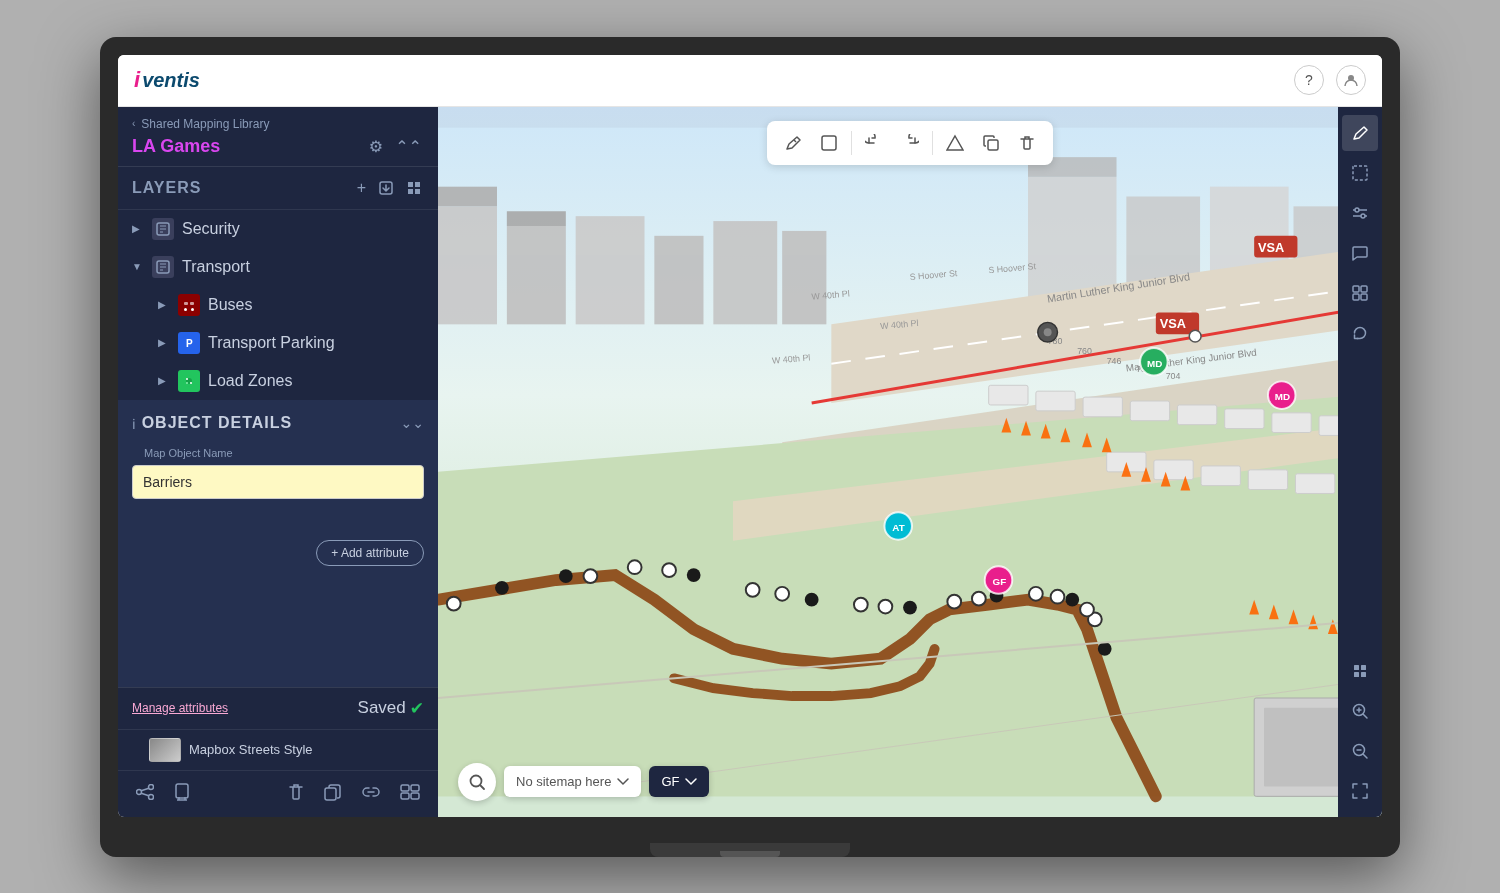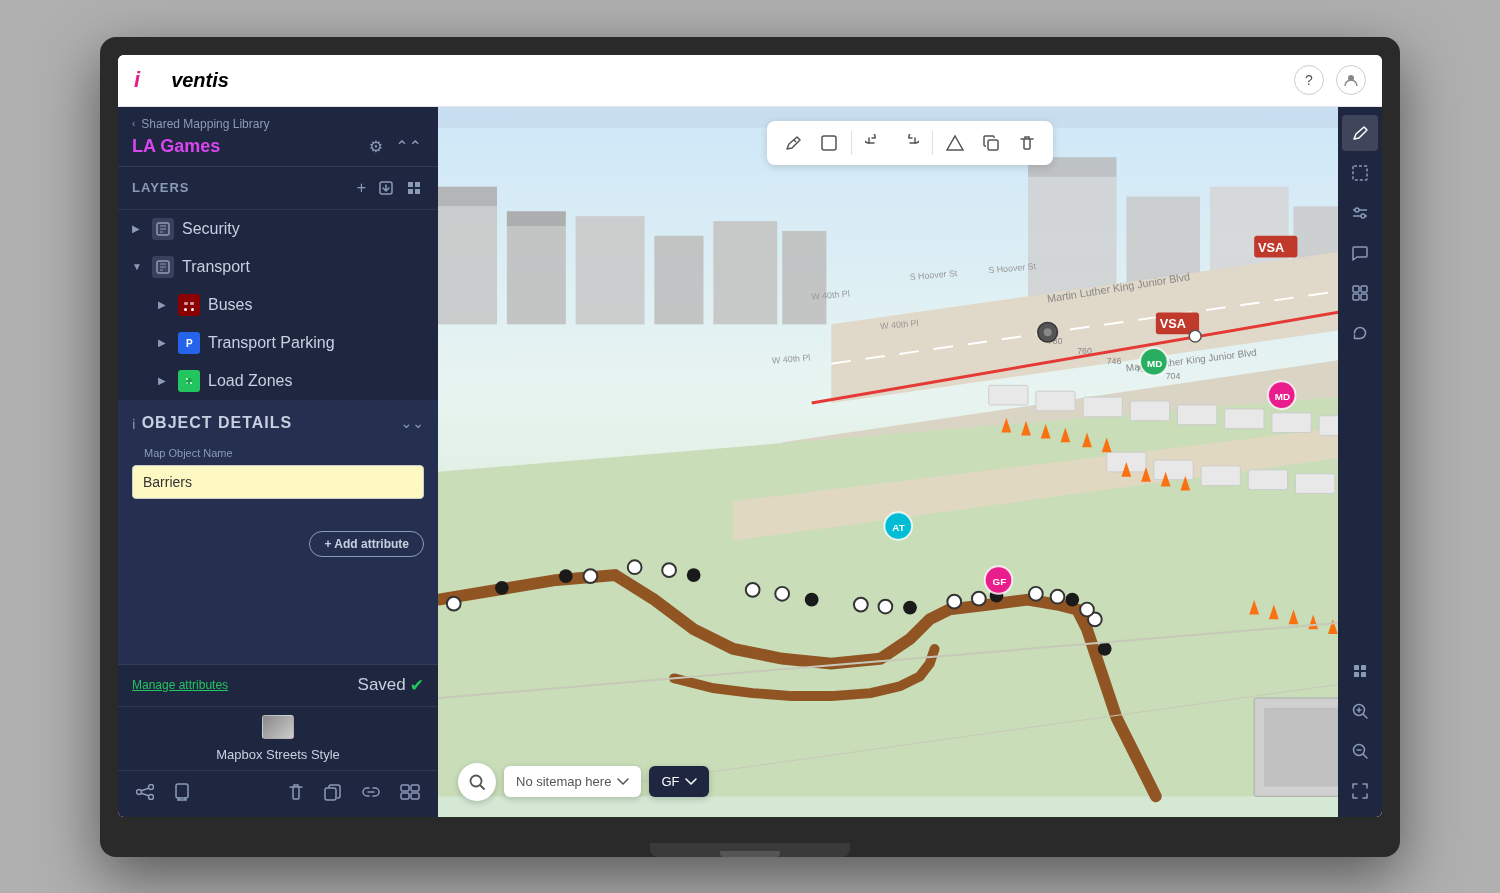--- a/index.html
+++ b/index.html
@@ -37,21 +37,21 @@
       align-items: center;
       padding: 0 16px;
       flex-shrink: 0;
     }
     .app-logo {
       display: flex;
       align-items: center;
       gap: 2px;
     }
     .logo-i { color: #e91e8c; font-weight: 700; font-size: 22px; font-style: italic; }
-    .logo-text { color: #000000; font-weight: 600; font-size: 20px; font-style: italic; margin-left: 29px; }
+    .logo-text { color: #0c4a6e; font-weight: 600; font-size: 20px; font-style: italic; }
     .header-spacer { flex: 1; }
     .header-icons { display: flex; gap: 12px; align-items: center; }
     .header-icon-btn {
       width: 30px; height: 30px;
       border-radius: 50%;
       border: 1.5px solid #ccc;
       background: #fff;
       display: flex; align-items: center; justify-content: center;
       cursor: pointer;
       font-size: 14px;
@@ -89,21 +89,21 @@
       font-weight: 700;
     }
     .layers-header {
       display: flex;
       align-items: center;
       padding: 10px 14px;
       border-bottom: 1px solid rgba(255,255,255,0.08);
     }
     .layers-label {
       color: #8a9bb8;
-      font-size: 13px;
+      font-size: 16px;
       font-weight: 700;
       letter-spacing: 1px;
       flex: 1;
     }
     .layers-actions { display: flex; gap: 8px; align-items: center; }
     .icon-btn {
       background: none;
       border: none;
       color: #8a9bb8;
       cursor: pointer;
@@ -186,52 +186,50 @@
       display: inline-flex;
       align-items: center;
       gap: 4px;
       background: none;
       border: 1px solid #8a9bb8;
       border-radius: 20px;
       color: #c8d0e0;
       font-size: 12px;
       padding: 5px 14px;
       cursor: pointer;
-      margin-top: 18px;
+      margin-top: 27px;
       float: right;
-      font-weight: bold;
     }
     .sidebar-footer {
       padding: 10px 14px;
       border-top: 1px solid rgba(255,255,255,0.1);
       display: flex;
       align-items: center;
       justify-content: space-between;
     }
     .manage-link {
-      color: #22c55e;
+      color: #f9a8d4;
       font-size: 12px;
       text-decoration: underline;
       cursor: pointer;
     }
     .saved-badge {
       display: flex;
       align-items: center;
       gap: 4px;
       color: #c8d0e0;
       font-size: 17px;
     }
     .saved-icon { color: #22c55e; }
     .sidebar-map-style {
       padding: 8px 31px;
       display: flex;
       align-items: center;
       gap: 8px;
       border-top: 1px solid rgba(255,255,255,0.08);
-      flex-direction: column;
     }
     .map-style-thumb {
       width: 32px; height: 24px;
       background: linear-gradient(135deg, #888 0%, #ccc 100%);
       border-radius: 3px;
       border: 1px solid rgba(255,255,255,0.2);
     }
     .map-style-name {
       color: #c8d0e0;
       font-size: 13px;

